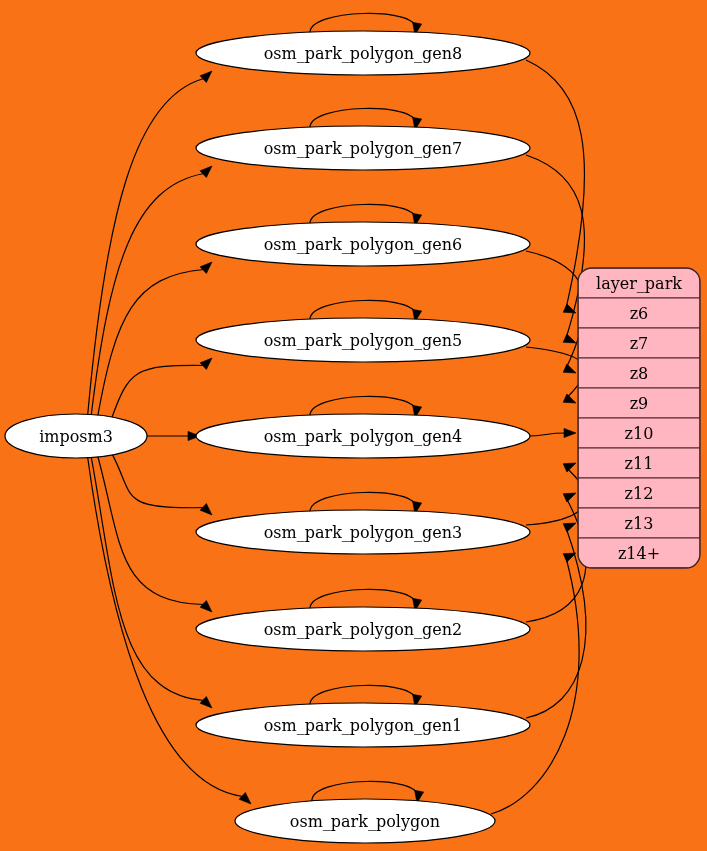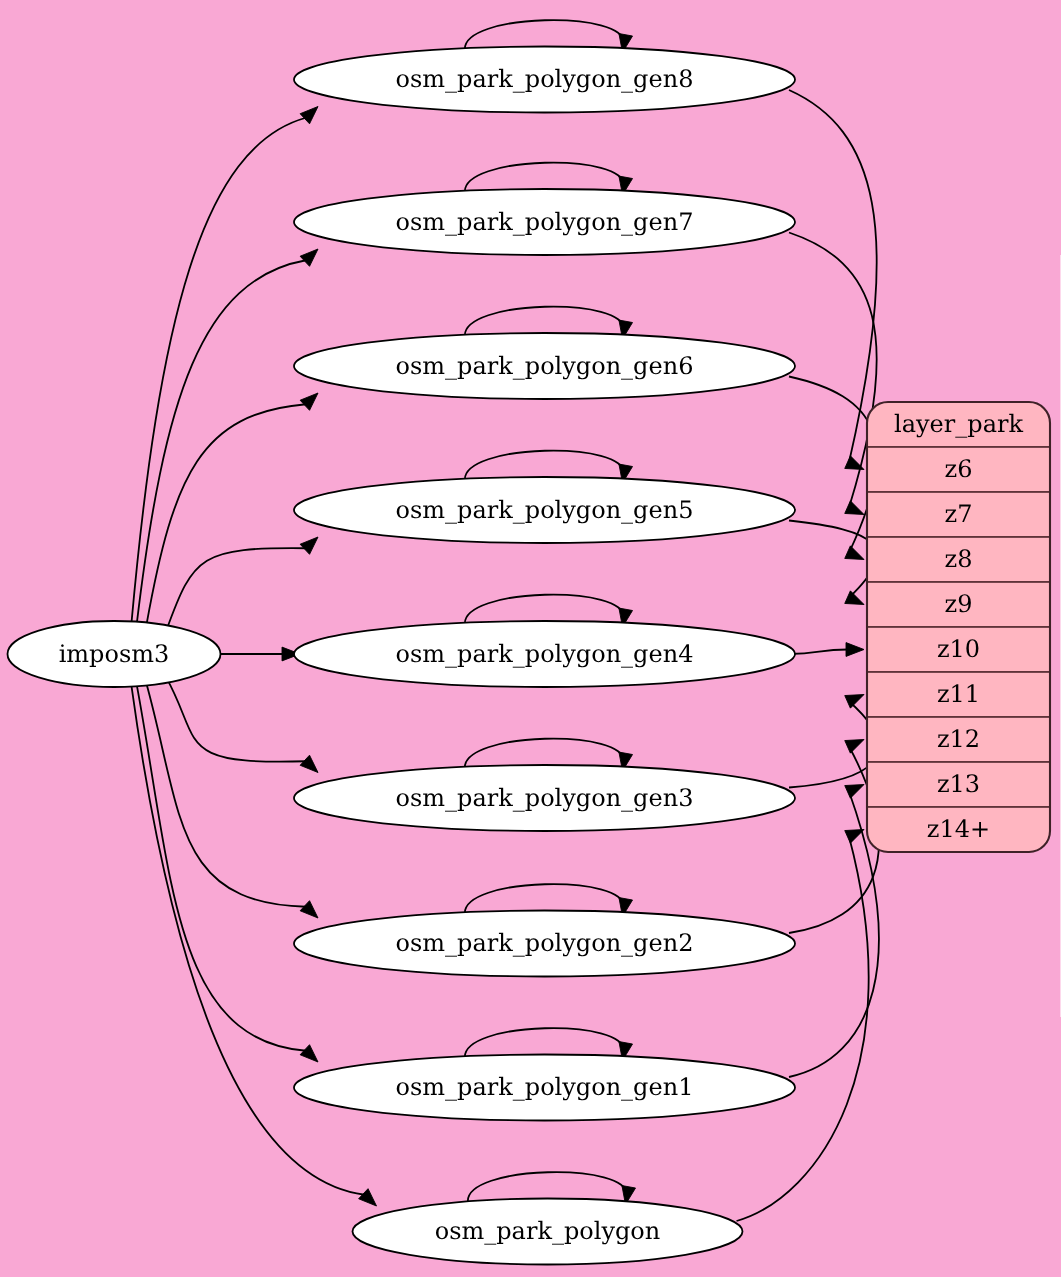--- a/index.html
+++ b/index.html
@@ -4,21 +4,21 @@
 <style>
   html, body {
     margin: 0;
     padding: 0;
     background: #ffffff;
   }
   #canvas {
     position: relative;
     width: 707px;
     height: 851px;
-    background: #f9a8d4;
+    background: #f97316;
     font-family: "DejaVu Serif", "Liberation Serif", serif;
     overflow: hidden;
   }
   #graph-svg {
     position: absolute;
     left: 0;
     top: 0;
     width: 707px;
     height: 851px;
   }

